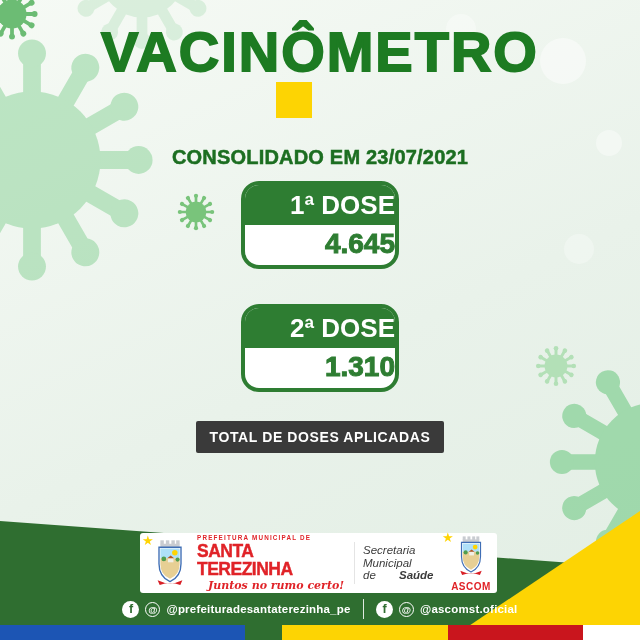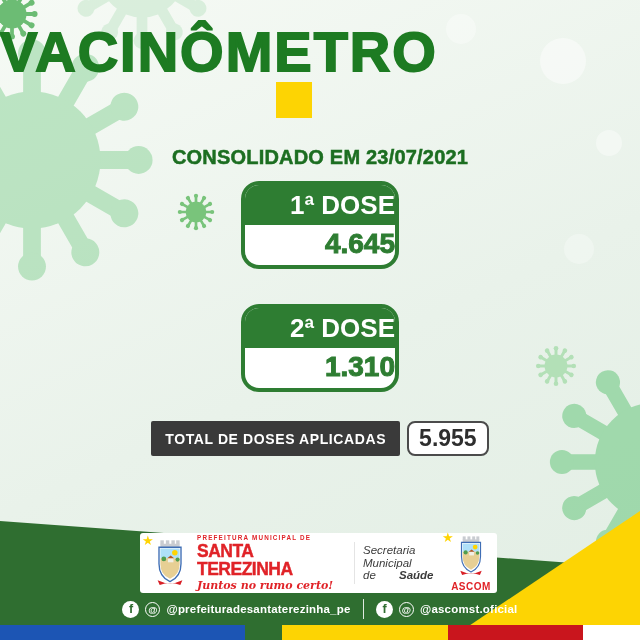--- a/index.html
+++ b/index.html
@@ -15,21 +15,21 @@
   .v3{left:176px;top:192px;width:40px;height:40px;color:#5cb85f;opacity:.8;}
   .v4{left:534px;top:344px;width:44px;height:44px;color:#a7dcab;opacity:.8;}
   .v5{left:540px;top:348px;width:228px;height:228px;color:#94d5a2;opacity:.85;}
   .dot{position:absolute;border-radius:50%;background:#fff;z-index:1;}
   .d1{left:540px;top:38px;width:46px;height:46px;opacity:.45;}
   .d2{left:596px;top:130px;width:26px;height:26px;opacity:.4;}
   .d3{left:564px;top:234px;width:30px;height:30px;opacity:.3;}
   .d4{left:446px;top:14px;width:30px;height:30px;opacity:.35;}
   .d5{left:298px;top:210px;width:18px;height:18px;opacity:.3;}
   
-  .title{position:absolute;top:24px;width:100%;z-index:2;
+  .title{position:absolute;top:24px;width:100%;text-align:center;z-index:2;
     font-size:56px;font-weight:700;line-height:1;letter-spacing:2px;
     color:var(--title_green,#1d7b22);-webkit-text-stroke:1.8px var(--title_green,#1d7b22);}
   .covid-row{position:absolute;top:82px;left:-26px;width:100%;display:flex;
     justify-content:center;align-items:center;gap:7px;z-index:2;}
   .sq{width:36px;height:36px;background:var(--accent_yellow,#fdd403);display:inline-block;}
   .covid{font-size:43px;font-weight:700;letter-spacing:-1px;line-height:1;
     color:var(--title_green,#1d7b22);-webkit-text-stroke:1.4px var(--title_green,#1d7b22);}
   .consolidado{position:absolute;top:146px;width:100%;text-align:center;z-index:2;
     font-size:20px;font-weight:700;letter-spacing:.2px;color:#1c6e21;
     -webkit-text-stroke:.5px #1c6e21;}
@@ -64,21 +64,21 @@
     border-radius:3px;z-index:6;display:flex;align-items:center;padding:0 8px;
     box-sizing:border-box;gap:5px;}
   .coat{position:relative;flex:0 0 auto;}
   .coat svg{display:block;}
   .star{position:absolute;color:#ffd403;font-size:13px;top:-3px;left:-6px;line-height:1;}
   .org{flex:0 0 152px;text-align:left;line-height:1;color:var(--logo_red,#e02328);}
   .org-small{font-size:6.3px;font-weight:700;letter-spacing:1.2px;margin-bottom:2px;}
   .org-name{font-size:17.5px;font-weight:700;letter-spacing:-.5px;
     -webkit-text-stroke:.4px var(--logo_red,#e02328);}
   .org-tagline{font-family:"DejaVu Serif",serif;font-style:italic;font-weight:700;
-    font-size:11px;margin-top:2px;}
+    font-size:11px;margin-top:2px;margin-left:11px;}
   .vdiv{width:1px;height:42px;background:#e4e4e4;flex:0 0 auto;}
   .secr{flex:0 0 80px;font-style:italic;color:#3b3b3b;font-size:11.5px;line-height:1.1;
     text-align:left;padding-left:3px;}
   .secr b{font-style:italic;margin-left:20px;}
   .ascom{flex:0 0 46px;text-align:center;position:relative;}
   .ascom-label{color:var(--logo_red,#e02328);font-weight:700;font-size:10px;
     letter-spacing:.5px;margin-top:-1px;}
   
   .social{position:absolute;top:599px;width:100%;display:flex;justify-content:center;
     align-items:center;gap:8px;z-index:6;color:#fff;}
@@ -170,21 +170,20 @@
     <div class="dose-head">1ª DOSE</div>
     <div class="dose-value">4.645</div>
   </div>
   <div class="dose-card card2">
     <div class="dose-head">2ª DOSE</div>
     <div class="dose-value">1.310</div>
   </div>
 
   <div class="total-row">
     <div class="total-label">TOTAL DE DOSES APLICADAS</div>
-    <div class="total-value">5.955</div>
   </div>
 
   <div class="band"></div>
   <div class="wedge"></div>
   <div class="stripe st-blue"></div>
   <div class="stripe st-yellow"></div>
   <div class="stripe st-red"></div>
   <div class="stripe st-white"></div>
 
   <div class="footer-card">

